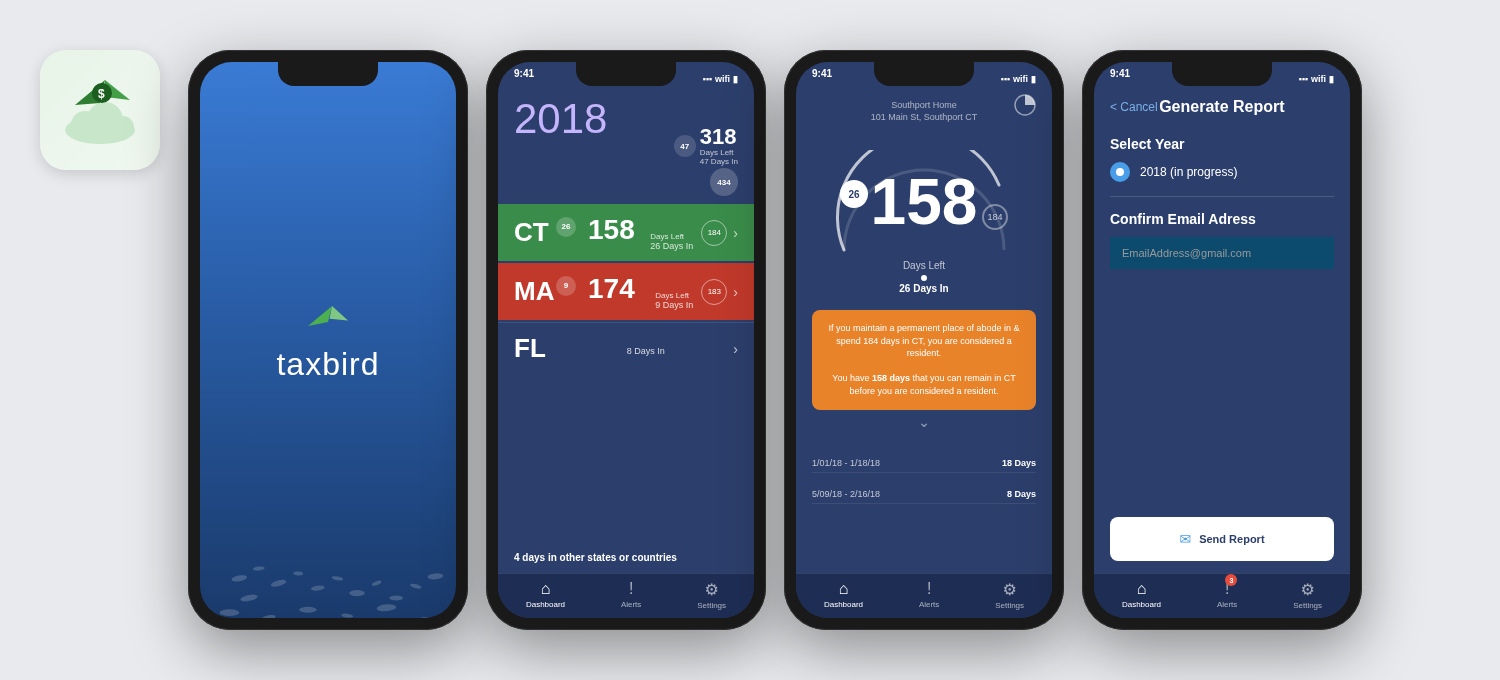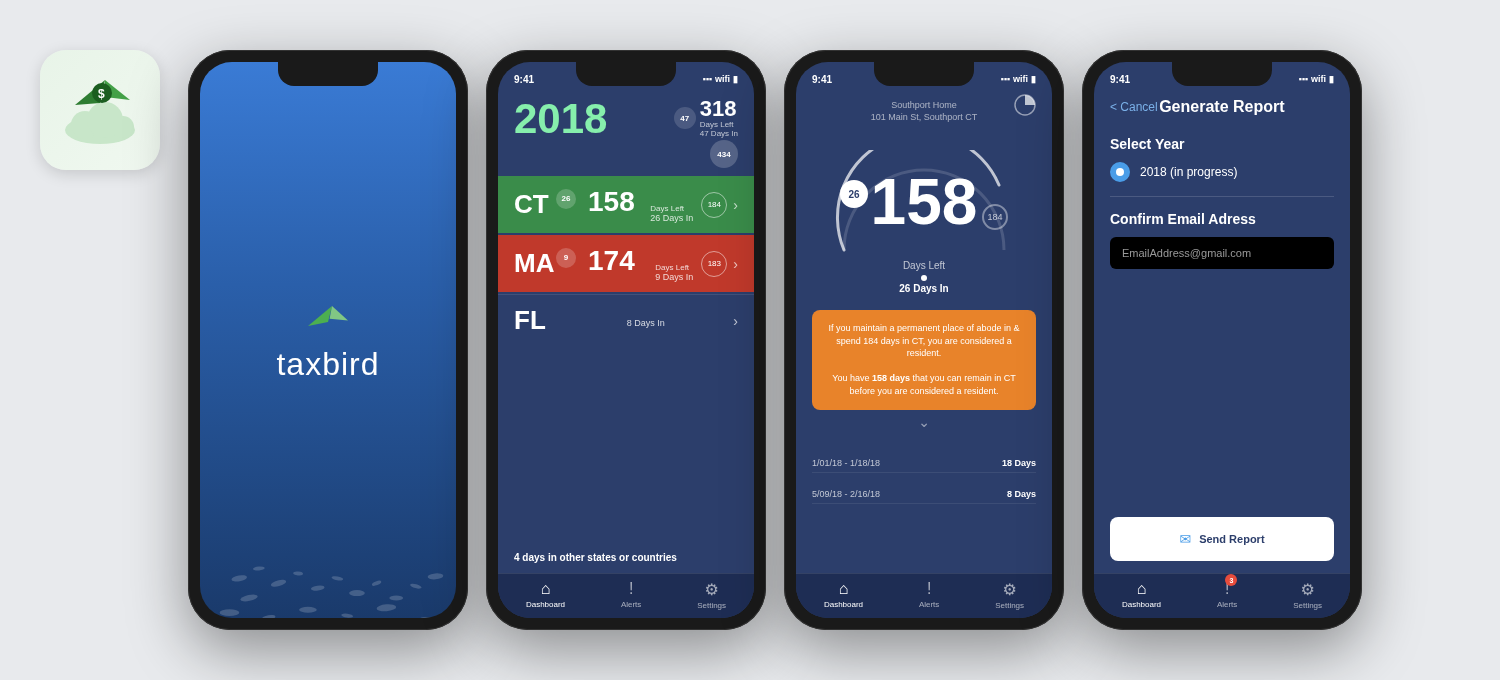--- a/index.html
+++ b/index.html
@@ -75,21 +75,20 @@
       border-radius: 0 0 16px 16px;
       z-index: 10;
     }
     .status-bar {
       position: absolute;
       top: 0;
       left: 0;
       right: 0;
       height: 28px;
       display: flex;
-      align-items: center;
       justify-content: space-between;
       padding: 6px 16px 0;
       z-index: 5;
       font-size: 9px;
       font-weight: 600;
     }
     .status-bar .time { font-size: 10px; font-weight: 700; }
     .status-icons { display: flex; gap: 3px; align-items: center; }
 
     
@@ -133,30 +132,31 @@
       display: flex;
       flex-direction: column;
     }
     .dashboard-header {
       padding: 36px 16px 8px;
       display: flex;
       justify-content: space-between;
       align-items: flex-start;
     }
     .year-display {
-      color: #86efac;
+      color: #c4b5fd;
       font-size: 42px;
-      font-weight: 700;
+      font-weight: 400;
       line-height: 1;
     }
     .year-stats {
       display: flex;
       flex-direction: column;
       align-items: flex-end;
       gap: 2px;
+      margin-top: 28px;
     }
     .days-left-big {
       color: white;
       font-size: 22px;
       font-weight: 700;
       line-height: 1;
     }
     .days-label-small { color: rgba(255,255,255,0.7); font-size: 8px; }
     .days-circle {
       width: 28px; height: 28px;
@@ -402,22 +402,22 @@
     .year-option-label {
       color: white;
       font-size: 12px;
     }
     .report-divider {
       border: none;
       border-top: 1px solid rgba(255,255,255,0.15);
       margin: 14px 0;
     }
     .email-input {
-      background: #000000;
-      border-radius: 6px;
+      background: #0c4a6e;
+      border-radius: 0;
       padding: 10px 12px;
       font-size: 11px;
       color: #999;
       width: 100%;
       margin-top: 8px;
     }
     .send-btn {
       background: white;
       border-radius: 8px;
       padding: 14px;

